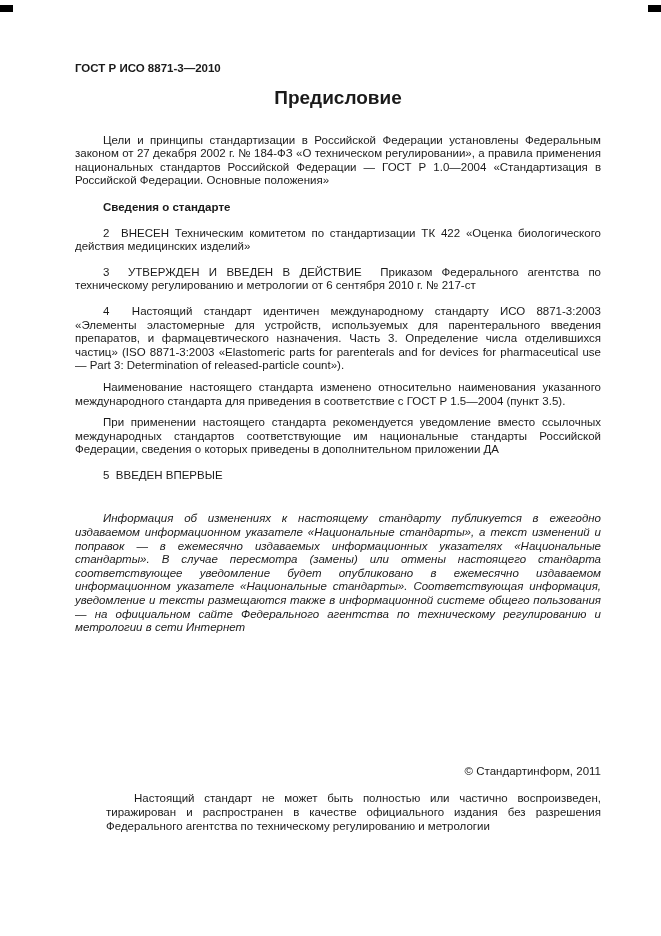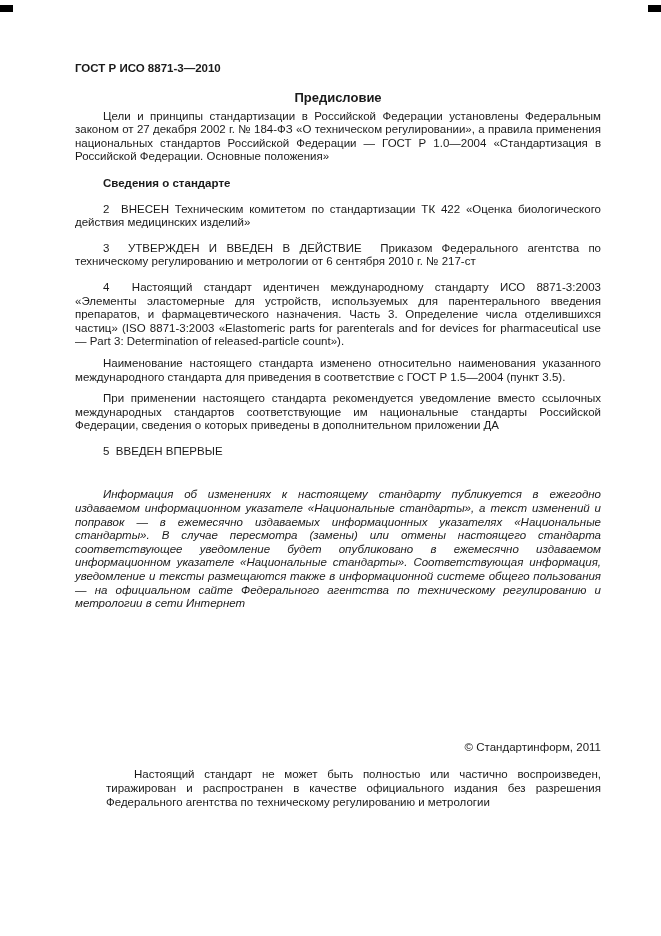--- a/index.html
+++ b/index.html
@@ -26,29 +26,29 @@
     width: 13px;
     height: 7px;
   }
   .crop-mark.tl { left: 0; top: 5px; }
   .crop-mark.tr { right: 0; top: 5px; }
   .doc-code {
     font-weight: bold;
     text-align: left;
   }
   .title {
-    font-size: 13px;
+    font-size: 19px;
     line-height: 16px;
     font-weight: bold;
     text-align: center;
     margin: 14px 0 0 0;
   }
   p { margin: 0; text-align: justify; }
   .indent { text-indent: 28px; }
-  .intro { margin-top: 4px; }
+  .intro { margin-top: 28px; }
   .heading {
     font-weight: bold;
     text-indent: 28px;
     margin-top: 13px;
     text-align: left;
   }
   .item { margin-top: 12px; }
   .cont { margin-top: 8px; }
   .note-italic {
     font-style: italic;

